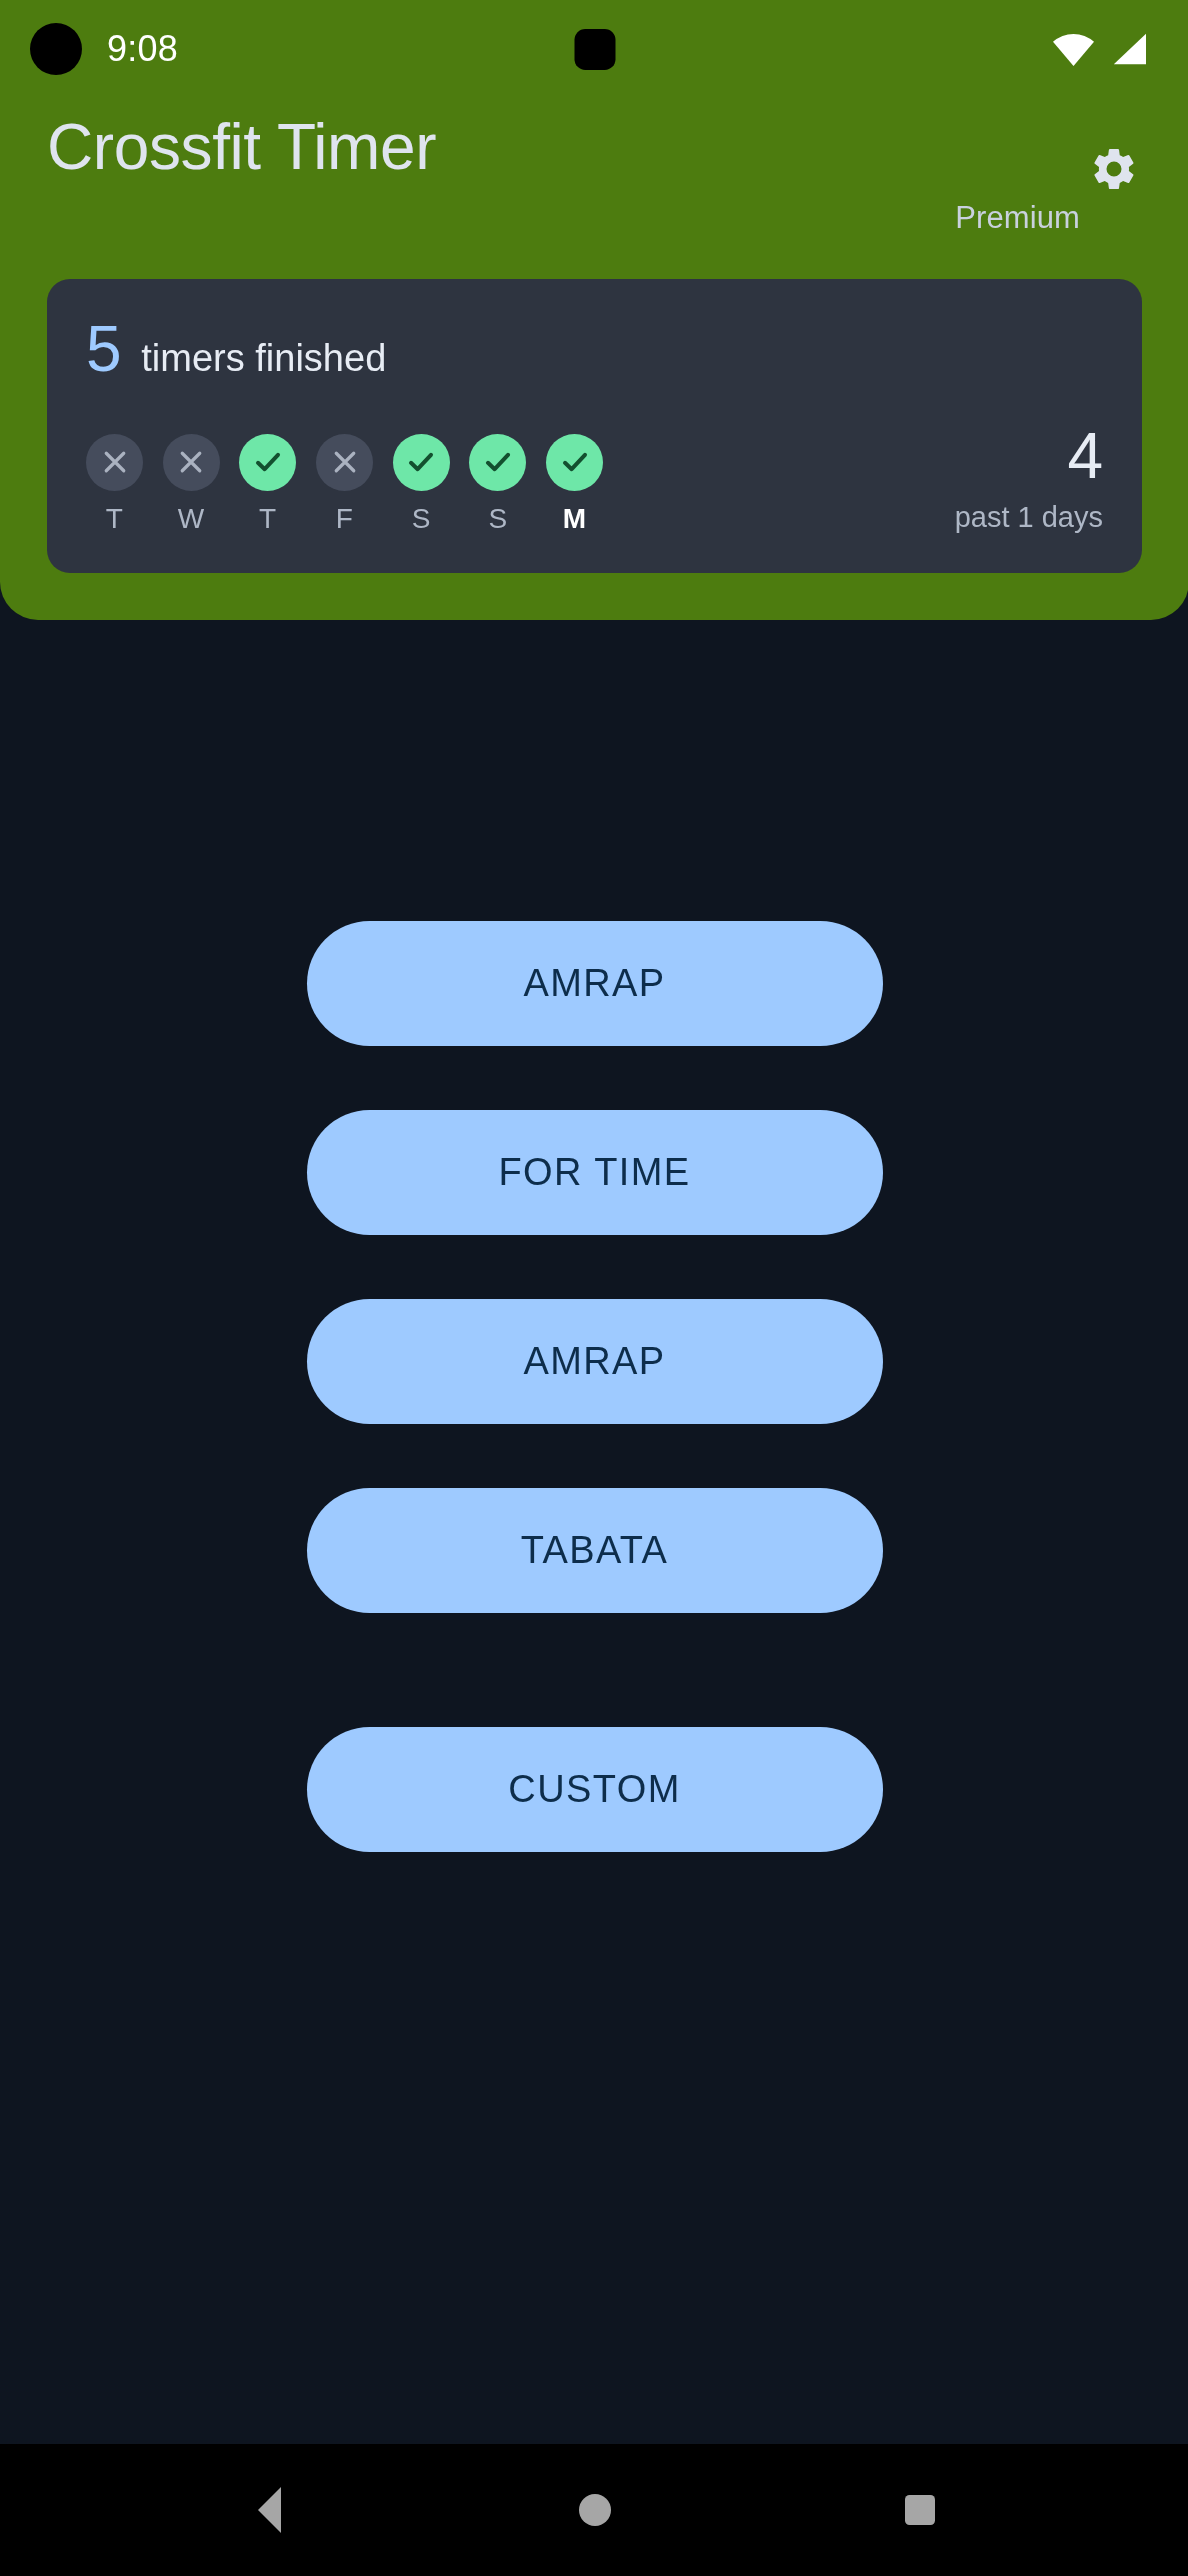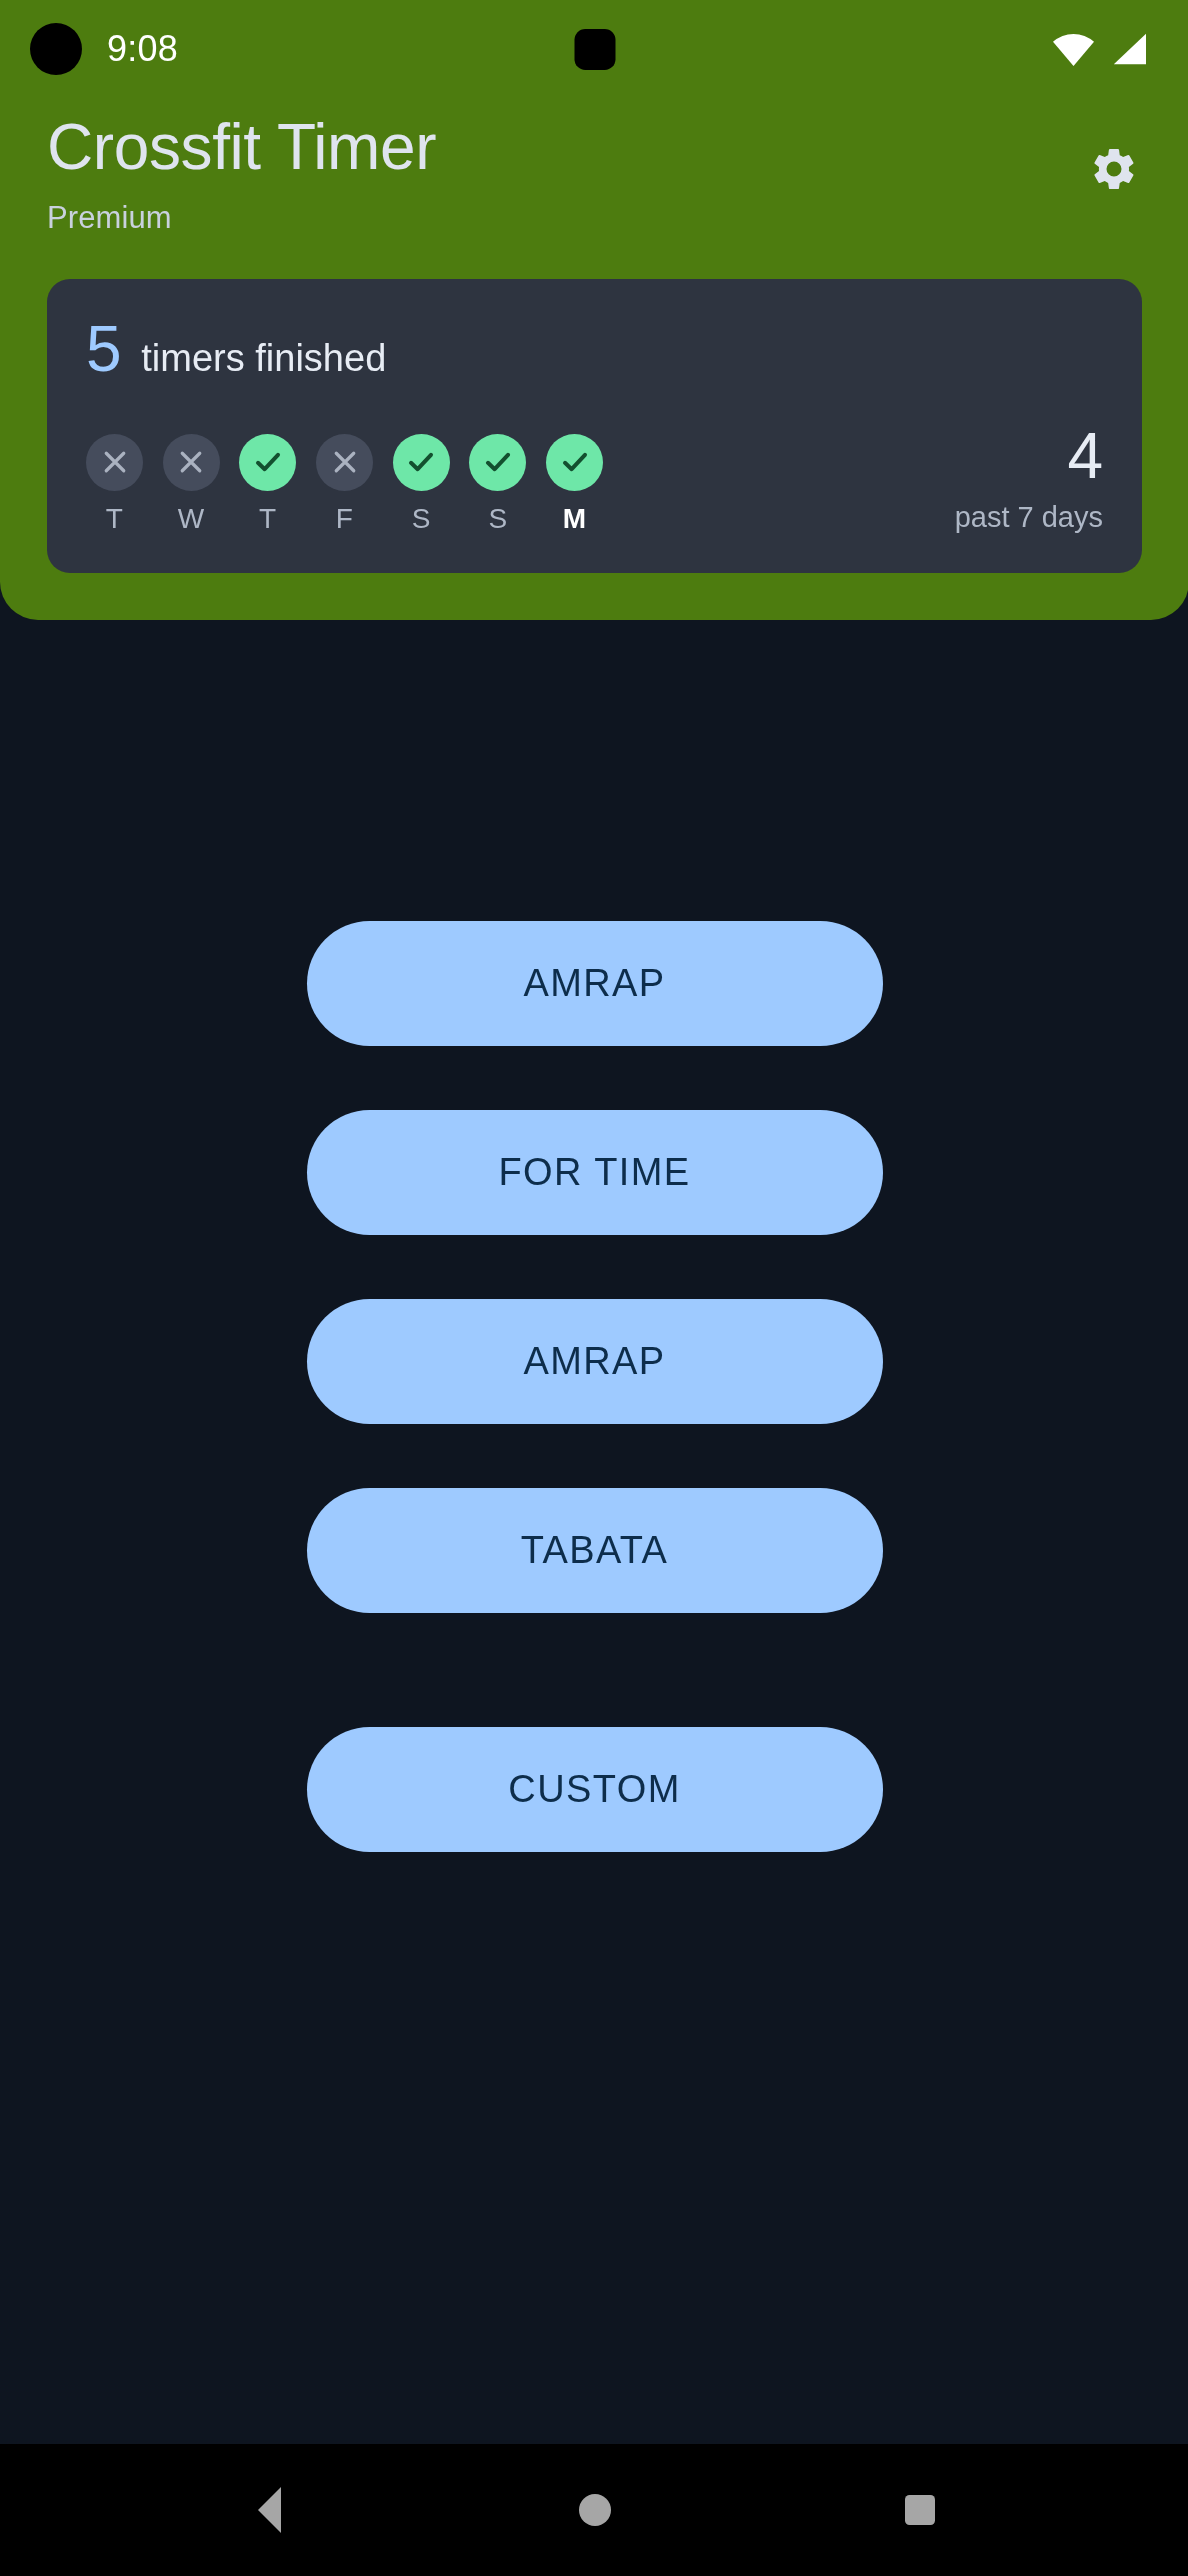--- a/index.html
+++ b/index.html
@@ -81,20 +81,21 @@
     font-weight:400;
     line-height:1.08;
     letter-spacing:-0.4px;
   }
   .app-subtitle {
     color:#c9d1de;
     font-size:31px;
     font-weight:400;
     margin-top:18px;
     letter-spacing:0.1px;
+    text-align:right;
   }
   .gear-btn {
     margin-top:23px;
     width:68px; height:68px;
     display:flex;
     align-items:center;
     justify-content:center;
     flex:0 0 auto;
     background:transparent;
     border:none;
@@ -351,21 +352,21 @@
                 <path d="M4.5 12.6 L9.5 17.4 L19.5 6.6" stroke="#13502f" stroke-width="3" stroke-linecap="round" stroke-linejoin="round" fill="none"></path>
               </svg>
             </div>
             <div class="day-label today">M</div>
           </div>
 
         </div>
 
         <div class="week-summary">
           <div class="week-count">4</div>
-          <div class="week-caption">past 7 days</div>
+          <div class="week-caption">past 1 days</div>
         </div>
       </div>
 
     </div>
   </div>
 
   <div class="main-area">
     <div class="timer-list">
       <button class="timer-btn">AMRAP</button>
       <button class="timer-btn">FOR TIME</button>

